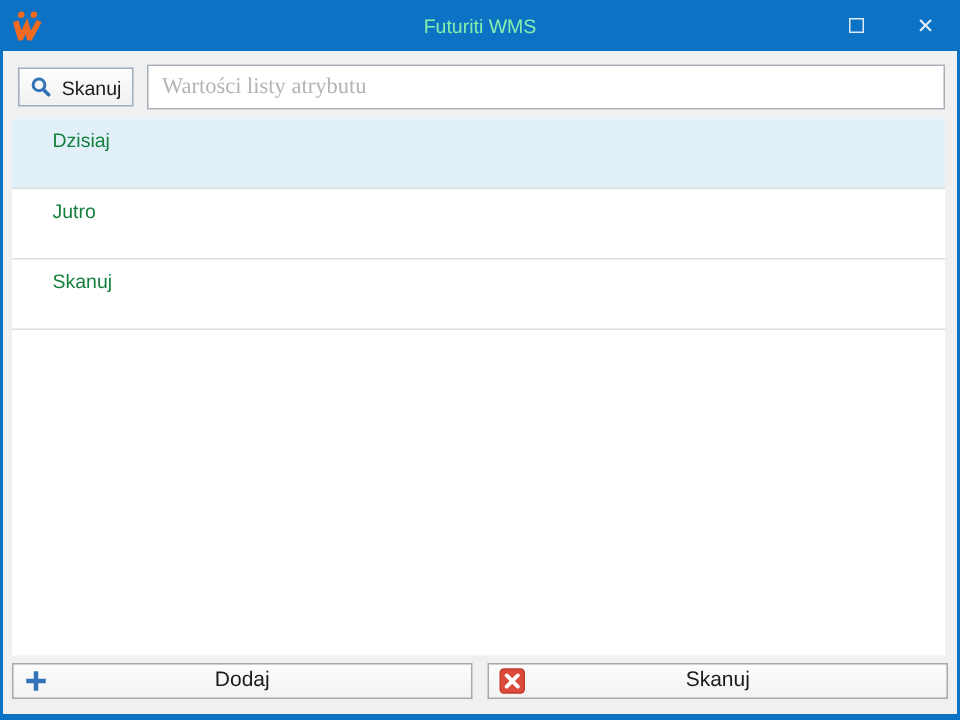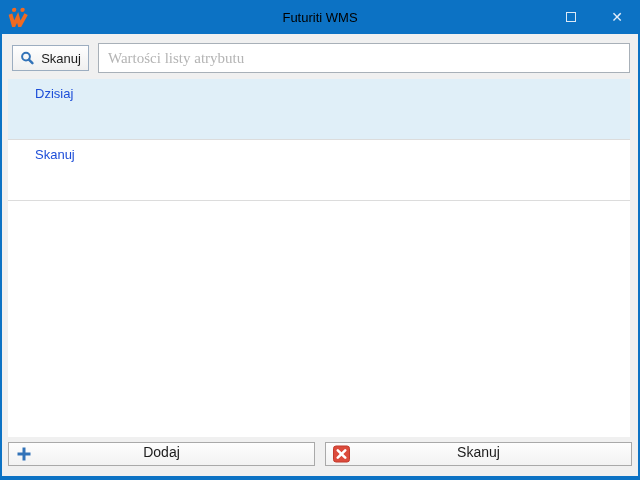--- a/index.html
+++ b/index.html
@@ -2,21 +2,21 @@
 <html><head>
 <meta charset="utf-8">
 <style>
   html,body{margin:0;padding:0;background:#cfcfcf;}
   .window{width:640px;height:480px;display:flex;flex-direction:column;
     font-family:"Liberation Sans",sans-serif;-webkit-font-smoothing:antialiased;}
   
   .titlebar{height:34px;background:#0c72c4;position:relative;display:flex;
     align-items:center;flex:none;}
   .logo{margin-left:8px;display:flex;align-items:center;}
-  .title{position:absolute;left:0;right:0;text-align:center;color:#000000;
+  .title{position:absolute;left:0;right:0;text-align:center;color:#86efac;
     font-size:13px;pointer-events:none;}
   .tb-controls{margin-left:auto;display:flex;height:34px;}
   .tb-btn{width:46px;height:34px;display:flex;align-items:center;justify-content:center;
     cursor:default;}
   .max-glyph{width:10px;height:10px;border:1px solid #dce9f6;box-sizing:border-box;}
   .close-glyph{color:#e4eefa;font-size:14px;line-height:14px;}
   
   .winbody{flex:1;background:#f0f0f0;border-left:2px solid #0c72c4;
     border-right:2px solid #0c72c4;border-bottom:4px solid #0c72c4;
     box-sizing:border-box;display:flex;flex-direction:column;min-height:0;}
@@ -25,22 +25,22 @@
   .btn-skanuj{height:26px;width:77px;flex:none;display:flex;align-items:center;
     justify-content:center;gap:7px;border:1px solid #9cadc0;
     background:linear-gradient(#fefefe,#f0f0f0);font-size:13px;color:#1b1b1b;
     font-family:inherit;cursor:default;}
   .search-input{flex:1;height:30px;box-sizing:border-box;border:1px solid #a8b0b8;
     background:#ffffff;font-size:15px;padding:0 9px;color:#333;font-family:Liberation Serif, serif;
     outline:none;}
   .search-input::placeholder{color:#b4b4b4;opacity:1;}
   
   .list{flex:1;background:#ffffff;margin:6px 8px 5px 6px;overflow:hidden;min-height:0;}
-  .row{height:61px;box-sizing:border-box;border-bottom:1px solid #dcdcdc;
-    padding:7px 0 0 27px;font-size:13px;color:#1d4ed8;cursor:default;}
+  .row{height:47px;box-sizing:border-box;border-bottom:1px solid #dcdcdc;
+    padding:7px 0 0 27px;font-size:13px;color:#15803d;cursor:default;}
   .row.selected{background:#e0eff8;}
   
   .footer{display:flex;gap:10px;margin:0 6px 10px 6px;height:24px;flex:none;}
   .btn-footer{flex:1;position:relative;border:1px solid #a9a9a9;
     background:linear-gradient(#fdfdfd,#f2f2f2);font-size:14px;color:#1b1b1b;
     display:flex;align-items:flex-start;justify-content:center;font-family:inherit;
     cursor:default;}
   .footer-icon{position:absolute;left:7px;top:50%;transform:translateY(-50%);
     display:flex;align-items:center;}
   .red-x-badge{width:17px;height:17px;background:#dc4b3c;border:1px solid #c23a2c;
@@ -84,20 +84,23 @@
         <span>Skanuj</span>
       </button>
       <input class="search-input" type="text" placeholder="Wartości listy atrybutu" style="">
     </div>
 
     <div class="list">
       <div class="row selected">
         <span>Dzisiaj</span>
       </div>
       <div class="row">
+        <span>Jutro</span>
+      </div>
+      <div class="row">
         <span>Skanuj</span>
       </div>
     </div>
 
     <div class="footer">
       <button class="btn-footer">
         <span class="footer-icon">
           <svg width="16" height="16" viewBox="0 0 16 16">
             <line x1="8" y1="1.5" x2="8" y2="14.5" stroke="#3273b8" stroke-width="3"></line>
             <line x1="1.5" y1="8" x2="14.5" y2="8" stroke="#3273b8" stroke-width="3"></line>

